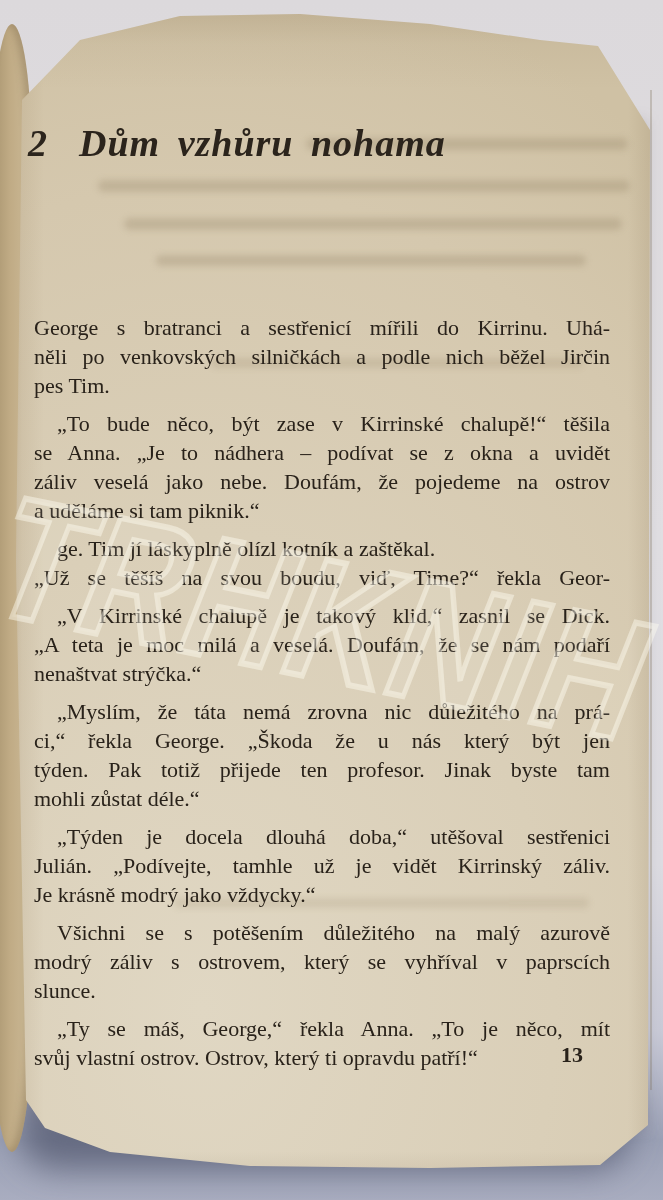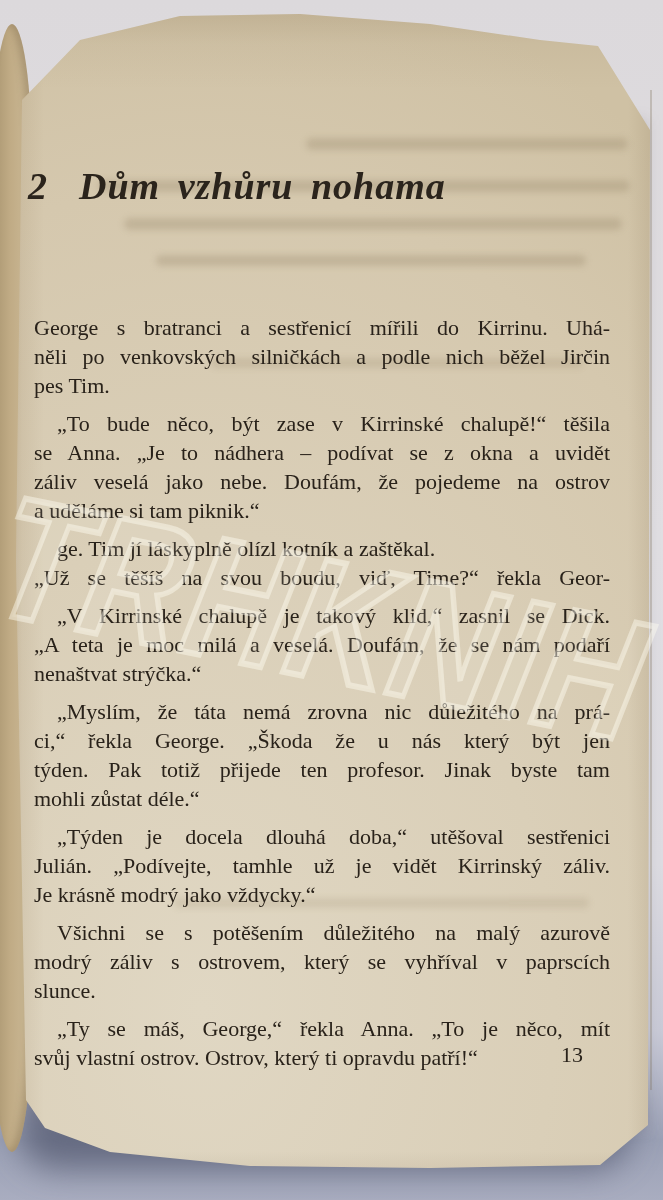--- a/index.html
+++ b/index.html
@@ -47,35 +47,35 @@
   .g4{left:150px;top:245px;width:430px;height:11px;}
   .g5{left:205px;top:348px;width:372px;height:10px;opacity:.7;}
   .g6{left:168px;top:888px;width:415px;height:10px;opacity:.6;}
   
   .chapter{
     position:absolute;left:22px;top:88px;display:flex;align-items:baseline;
     font-style:italic;font-weight:bold;font-size:38px;line-height:1.1;
     color:#2b241c;letter-spacing:1px;
   }
   .chnum{margin-right:31px;}
-  .chtitle{word-spacing:7px;margin-top:43px;}
+  .chtitle{word-spacing:7px;}
   
   .text{
     position:absolute;left:19px;top:294px;width:594px;
     font-size:22px;line-height:29px;color:#29221a;
   }
   .para{margin:9px;}
   .bline{white-space:nowrap;}
   .bline.just{text-align:justify;text-align-last:justify;text-justify:inter-word;}
   .para.indent .bline:first-child{text-indent:23px;}
   .bline em{font-style:italic;}
   
   .pageno{
     position:absolute;left:546px;top:1032px;width:40px;
-    font-weight:normal;font-size:22px;color:#29221a;text-align:center;
+    font-weight:bold;font-size:22px;color:#29221a;text-align:center;
   }
   
   .watermark{
     position:absolute;left:34px;top:472px;
     transform-origin:0 0;
     transform:rotate(11.5deg) skewX(-10deg) scaleX(0.82);
     font-family:"Liberation Sans","DejaVu Sans",sans-serif;
     font-weight:bold;font-size:172px;line-height:1;letter-spacing:4px;
     color:rgba(255,253,242,0.10);
     -webkit-text-stroke:6px rgba(255,253,242,0.45);

